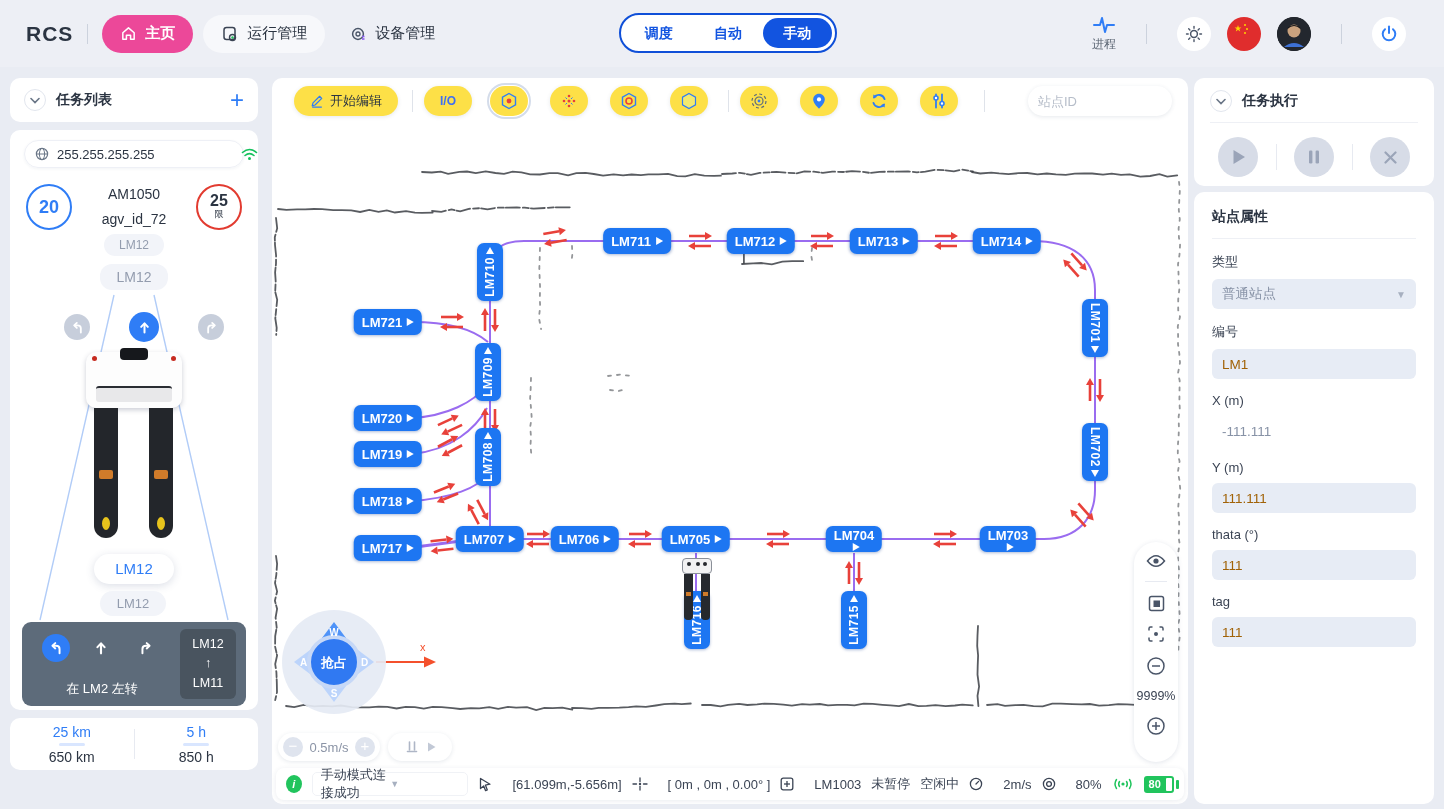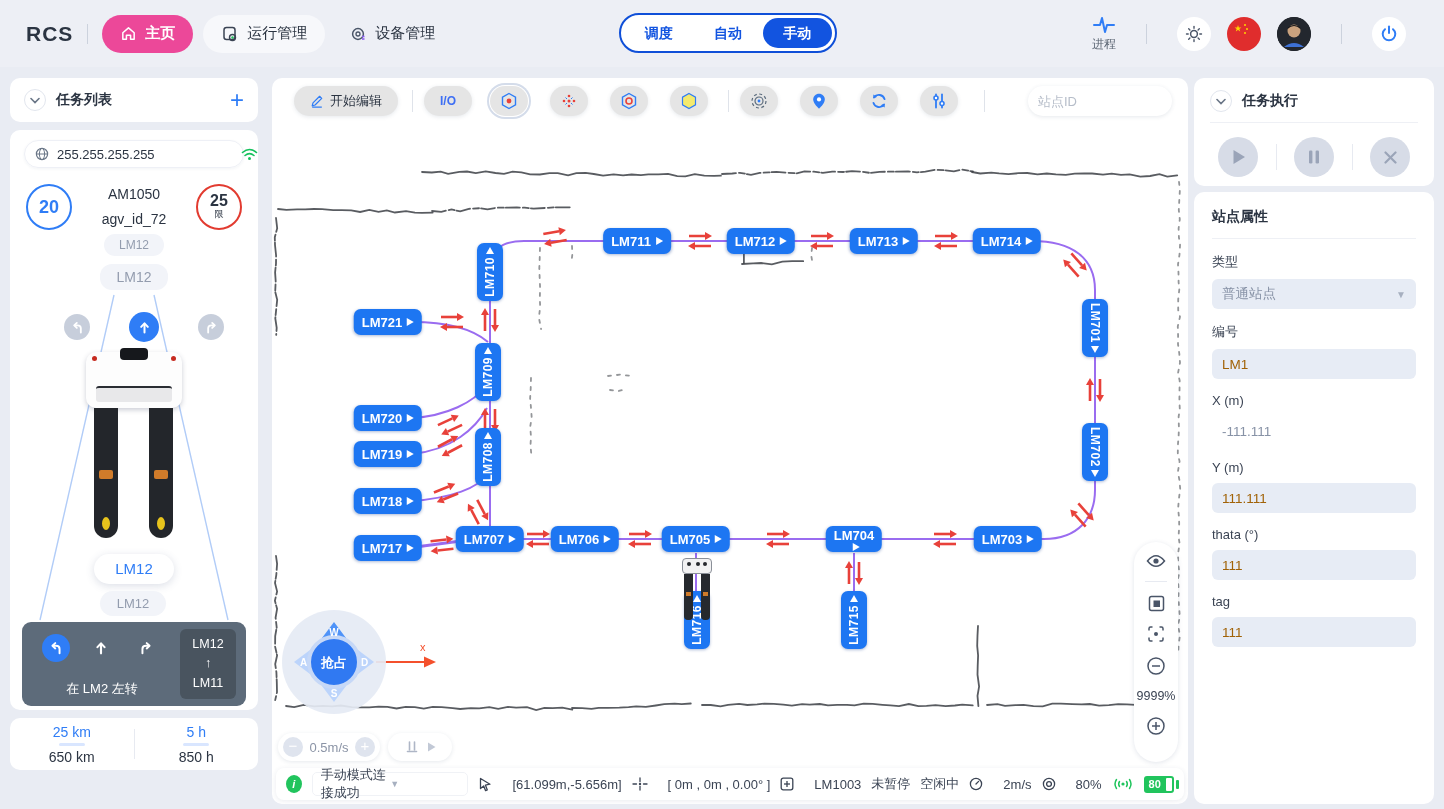--- a/index.html
+++ b/index.html
@@ -66,21 +66,21 @@
   .stats-card { left:10px; top:718px; width:248px; height:52px; display:flex; align-items:center; }
   .stat { flex:1; text-align:center; position:relative; }
   .stat .v { color:#2f7df6; font-size:14px; }
   .stat .bar { width:26px; height:3px; background:#d9e6ff; border-radius:2px; margin:3px auto 3px; }
   .stat .t { color:#2b3442; font-size:14px; }
   .stat-div { width:1px; height:30px; background:#e7eaf1; }
 
   
   .map-card { left:272px; top:78px; width:916px; height:726px; overflow:hidden; }
   .map-canvas { position:absolute; left:0; top:0; width:916px; height:726px; }
-  .mtool { position:absolute; top:8px; height:30px; background:#e5e5e5; border-radius:15px; box-shadow:0 1px 4px rgba(50,70,110,.12); display:flex; align-items:center; justify-content:center; cursor:pointer; z-index:5; }
+  .mtool { position:absolute; top:8px; height:30px; background:#fde047; border-radius:15px; box-shadow:0 1px 4px rgba(50,70,110,.12); display:flex; align-items:center; justify-content:center; cursor:pointer; z-index:5; }
   .mtool.txt { padding:0 14px; font-size:13px; gap:6px; color:#2b3442; }
   .mtool.io { color:#3e6ff4; font-weight:bold; font-size:12px; width:48px; }
   .mtool.icon { width:38px; border-radius:19px; }
   .mtool.icon.sel { box-shadow:0 0 0 1px #fff,0 0 0 3px #d4dcea; }
   .tool-div { position:absolute; top:12px; width:1px; height:22px; background:#dfe3ea; z-index:5; }
   .search-box { position:absolute; left:756px; top:8px; width:144px; height:30px; background:#fff; border-radius:15px; box-shadow:0 1px 4px rgba(50,70,110,.12); display:flex; align-items:center; padding:0 10px; z-index:5; }
   .search-box input { border:none; outline:none; flex:1; font-size:13px; color:#3b4454; background:transparent; font-family:inherit; }
   .search-box input::placeholder { color:#b6bdc9; }
 
   .station { position:absolute; background:#1d76f2; color:#fff; border-radius:7px; box-shadow:0 1px 3px rgba(20,60,140,.35); display:flex; align-items:center; justify-content:center; font-weight:bold; cursor:pointer; z-index:3; }
@@ -587,21 +587,21 @@
         <i class="tri-r"></i>
       </div>
       <div class="station h" style="left: 424px; top: 461px;">
         <span class="lbl">LM705</span>
         <i class="tri-r"></i>
       </div>
       <div class="station h" style="left: 582px; top: 461px; flex-direction: column;">
         <span class="lbl">LM704</span>
         <i class="tri-r"></i>
       </div>
-      <div class="station h" style="left: 736px; top: 461px;">
+      <div class="station h" style="left: 736px; top: 461px; flex-direction: column;">
         <span class="lbl">LM703</span>
         <i class="tri-r"></i>
       </div>
       <div class="station v vd" style="left: 823px; top: 250px;">
         <span class="lblv">LM701</span>
         <i class="tri-d"></i>
       </div>
       <div class="station v vd" style="left: 823px; top: 374px;">
         <span class="lblv">LM702</span>
         <i class="tri-d"></i>

